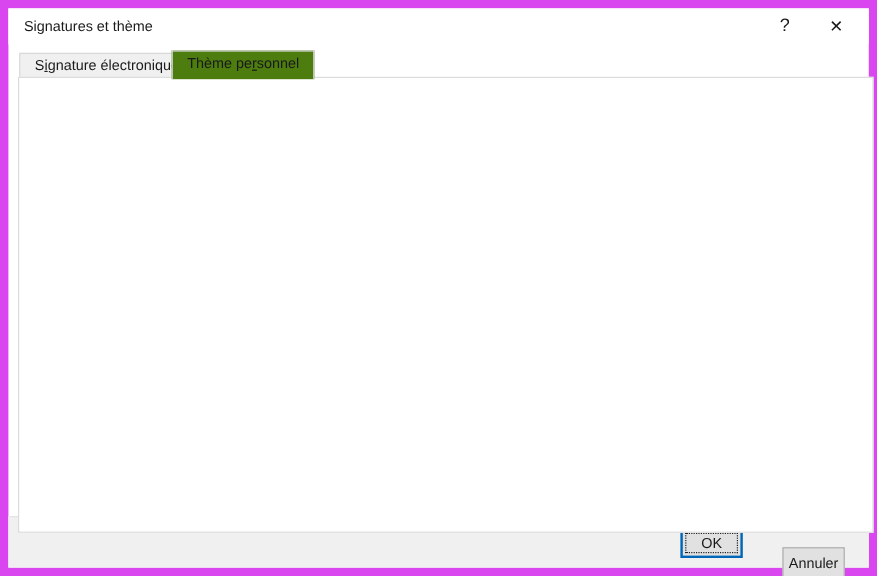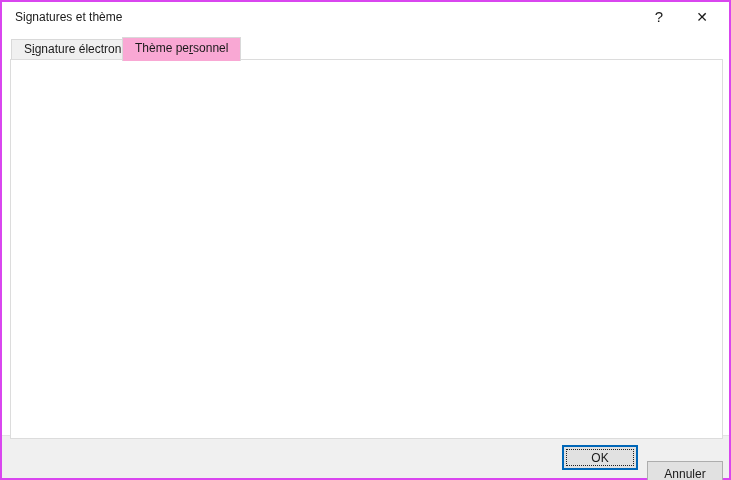--- a/index.html
+++ b/index.html
@@ -1,33 +1,33 @@
 <!DOCTYPE html>
 <html><head>
 <meta charset="utf-8">
 <style>
   html,body{margin:0;padding:0;}
   body{width:731px;height:480px;position:relative;overflow:hidden;
        font-family:"Liberation Sans",sans-serif;background:#fff;}
-  .dialog{position:absolute;inset:0;box-sizing:border-box;border:2px solid #d946ef;
+  .dialog{position:absolute;inset:0;box-sizing:border-box;border:7px solid #d946ef;
           background:#fff;font-size:12px;color:#1a1a1a;}
 
   
   .titlebar{position:absolute;left:0;top:0;right:0;height:30px;background:#fff;}
   .title{position:absolute;left:13px;top:0;line-height:30px;font-size:12px;color:#1a1a1a;}
   .cap-btn{position:absolute;top:0;height:30px;text-align:center;line-height:30px;
            color:#1a1a1a;cursor:default;}
   .help-btn{right:52px;width:36px;font-size:15px;}
   .close-btn{right:6px;width:42px;font-size:14px;}
 
   
   .tab{position:absolute;box-sizing:border-box;border:1px solid #d9d9d9;
        padding:0 12px;white-space:nowrap;}
   .tab-inactive{left:9px;top:37px;height:21px;line-height:19px;background:#f0f0f0;z-index:1;}
-  .tab-active{left:120px;top:35px;height:24px;line-height:21px;background:#f9a8d4;
+  .tab-active{left:136px;top:35px;height:24px;line-height:21px;background:#4d7c0f;
               border-bottom:none;z-index:3;}
 
   
   .panel{position:absolute;left:8px;top:57px;width:713px;height:380px;box-sizing:border-box;
          border:1px solid #dcdcdc;background:#fff;z-index:2;}
 
   
   .group{position:absolute;left:13px;right:14px;display:flex;align-items:flex-start;}
   .gtitle{white-space:nowrap;padding-right:6px;color:#1a1a1a;}
   .rule{flex:1;border-top:1px solid #d9d9d9;margin-top:7px;}
@@ -59,21 +59,21 @@
   .cbrow{position:absolute;left:27px;height:18px;line-height:18px;white-space:nowrap;}
   .checkbox{display:inline-block;width:13px;height:13px;box-sizing:border-box;
             border:1px solid #4d4d4d;background:#fff;vertical-align:-2px;margin-right:6px;}
   .dis-input{position:absolute;left:236px;width:481px;height:24px;box-sizing:border-box;
              background:#ececec;border:1px solid #b9b9b9;color:#8c8c8c;line-height:22px;
              padding-left:7px;}
 
   
   .footer{position:absolute;left:0;right:0;bottom:0;height:43px;background:#f0f0f0;
           border-top:1px solid #e3e3e3;box-sizing:border-box;}
-  .fbtn{position:absolute;top:9px;width:76px;height:25px;box-sizing:border-box;
+  .fbtn{position:absolute;top:9px;width:52px;height:25px;box-sizing:border-box;
         background:#e1e1e1;border:1px solid #adadad;font-family:"Liberation Sans",sans-serif;
         font-size:12px;color:#1a1a1a;text-align:center;padding:0;}
   .fbtn-ok{left:560px;border:2px solid #0067b8;outline:1px dotted #222;outline-offset:-5px;}
   .fbtn-cancel{left:645px;margin-top:16px;}
 </style>
 </head>
 <body>
 
 <div class="dialog">
 

